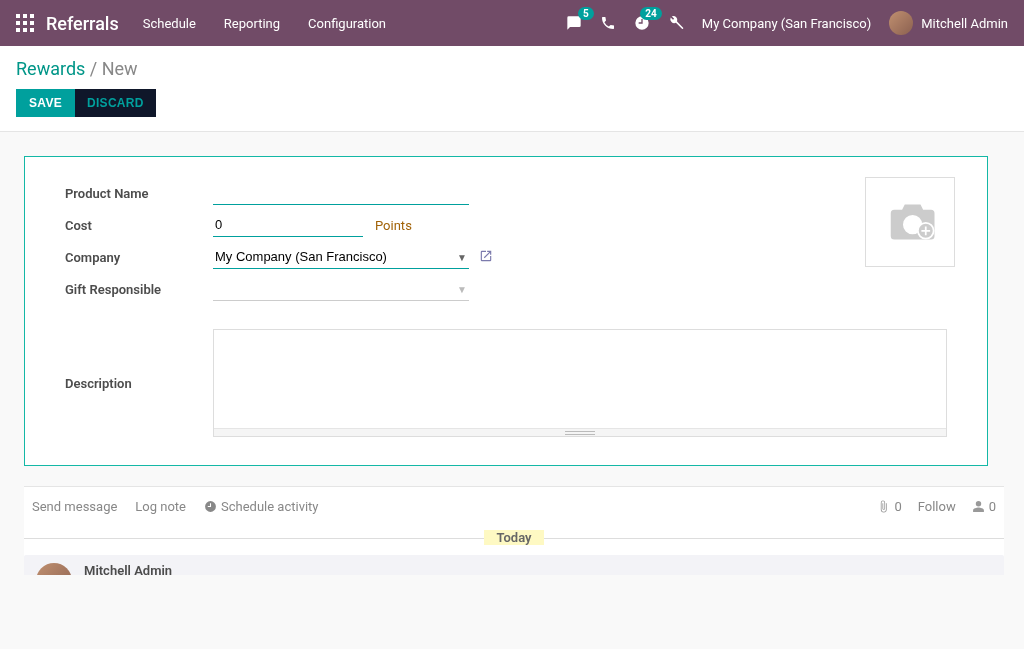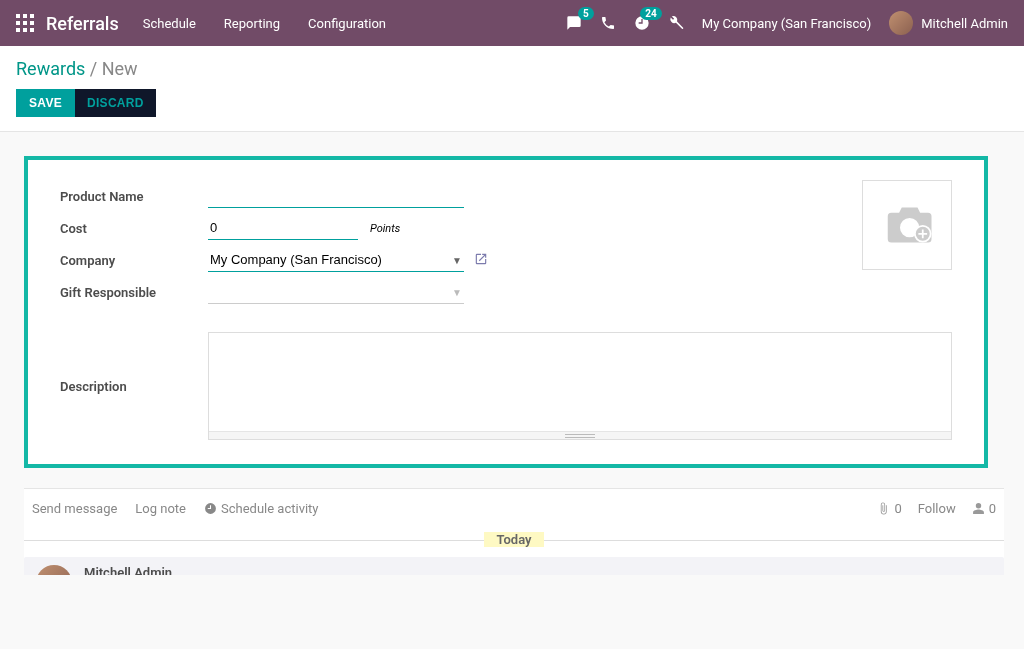--- a/index.html
+++ b/index.html
@@ -26,31 +26,31 @@
 .breadcrumb { font-size: 18px; color: #7C7BAD; margin-bottom: 10px; }
 .breadcrumb .active { color: #009688; text-decoration: none; }
 .breadcrumb .sep, .breadcrumb .current { color: #888; }
 .buttons { display: flex; }
 .btn { padding: 6px 12px; font-size: 12px; font-weight: bold; cursor: pointer; border: 1px solid transparent; letter-spacing: 0.3px; }
 .btn-primary { background: #00A09D; color: #fff; }
 .btn-secondary { background: #0f172a; color: #00A09D; border: none; }
 
 
 .form-wrap { padding: 0 8px 0 24px; height: 443px; overflow-y: auto; position: relative; }
-.form-sheet { background: #fff; border: 4px solid #14b8a6; max-width: 964px; margin: 24px 11px 0 0; padding: 24px 32px; position: relative; min-height: 310px; }
+.form-sheet { background: #fff; border: 1px solid #14b8a6; max-width: 964px; margin: 24px 11px 0 0; padding: 24px 40px; position: relative; min-height: 310px; }
 .image-box { position: absolute; top: 20px; right: 32px; width: 90px; height: 90px; border: 1px solid #ddd; display: flex; align-items: center; justify-content: center; cursor: pointer; }
 .image-box svg { width: 56px; height: 44px; fill: #ccc; }
 
 .form-row { display: flex; align-items: center; margin-bottom: 8px; }
 .form-label { width: 148px; font-weight: 600; font-size: 13px; color: #4c4c4c; }
 .form-field { flex: 0 0 256px; }
 .form-input { width: 100%; border: none; border-bottom: 1px solid #ccc; padding: 4px 2px; font-size: 13px; outline: none; background: transparent; }
 .form-input.focused { border-bottom: 1px solid #00A09D; }
 .cost-field { flex: 0 0 150px; }
-.cost-unit { margin-left: 12px; font-size: 11px; color: #000000; font-style: italic; }
+.cost-unit { margin-left: 12px; font-size: 13px; color: #a16207; }
 .select-wrap { position: relative; display: flex; align-items: center; }
 .select-wrap .form-input { padding-right: 16px; }
 .caret { position: absolute; right: 2px; font-size: 10px; color: #666; pointer-events: none; }
 .ext-link { margin-left: 10px; cursor: pointer; }
 .ext-link svg { width: 14px; height: 14px; fill: #7C7BAD; }
 
 .desc-row { display: flex; margin-top: 28px; align-items: center; }
 .desc-box { flex: 1; border: 1px solid #ddd; height: 108px; position: relative; }
 .desc-textarea { width: 100%; height: 100px; border: none; resize: none; outline: none; padding: 6px; font-family: inherit; font-size: 13px; }
 .resize-handle { position: absolute; bottom: 0; left: 0; right: 0; height: 8px; background: #f5f5f5; border-top: 1px solid #e5e5e5; display: flex; align-items: center; justify-content: center; cursor: ns-resize; }

